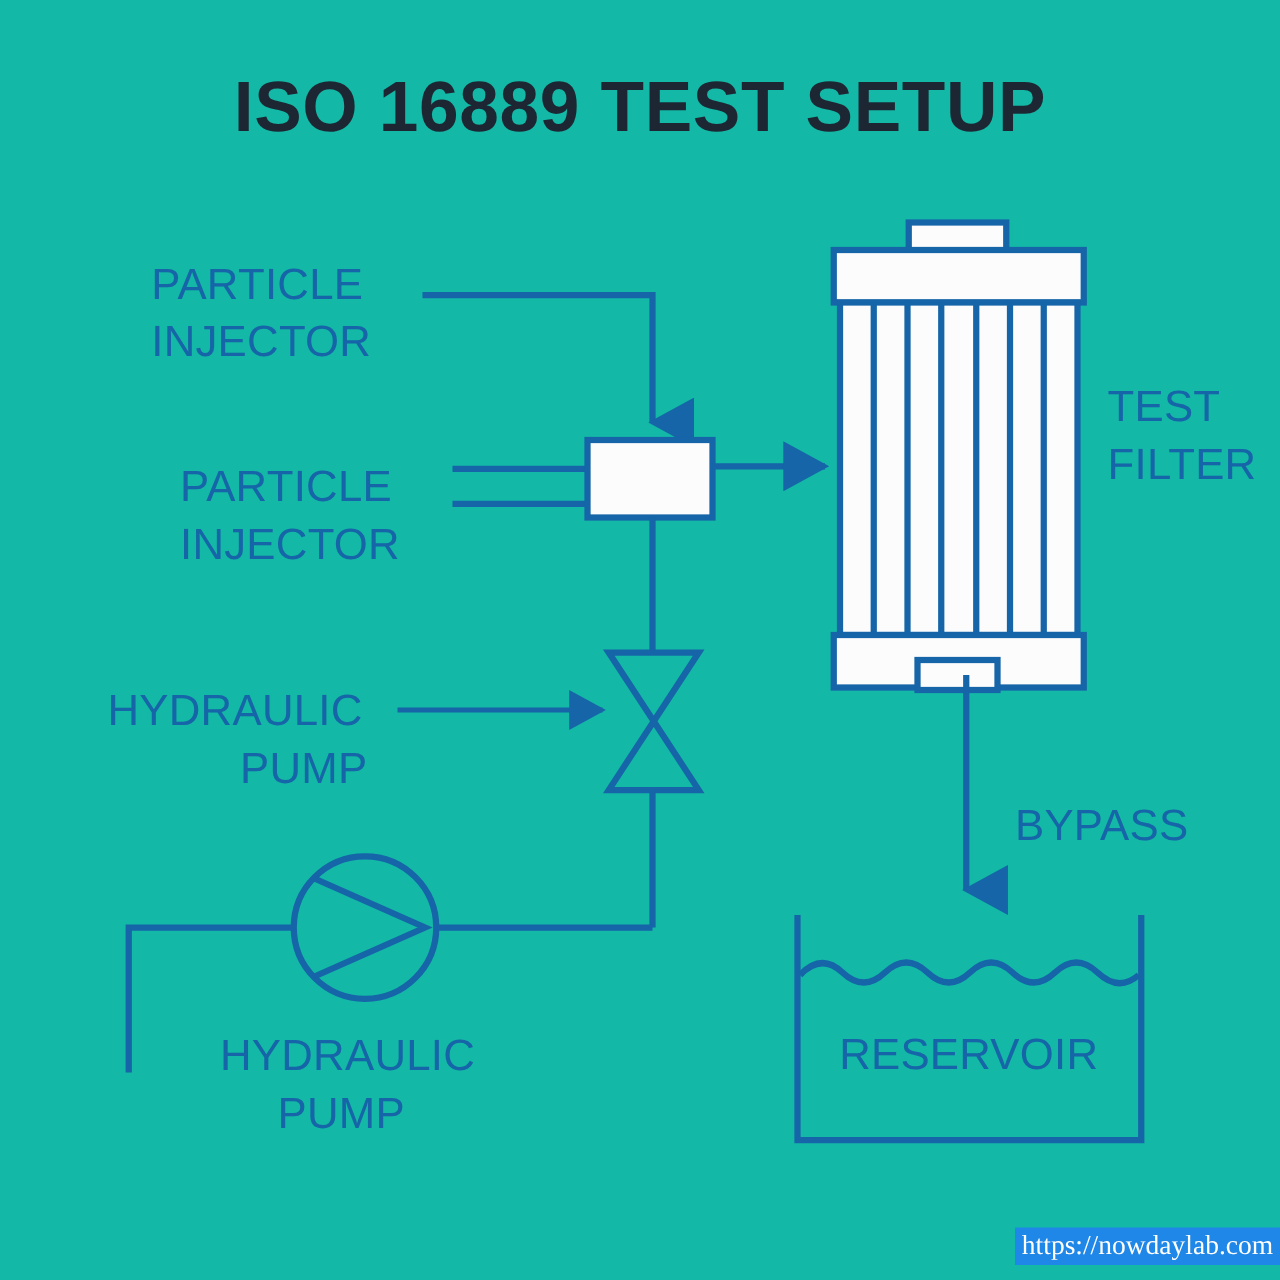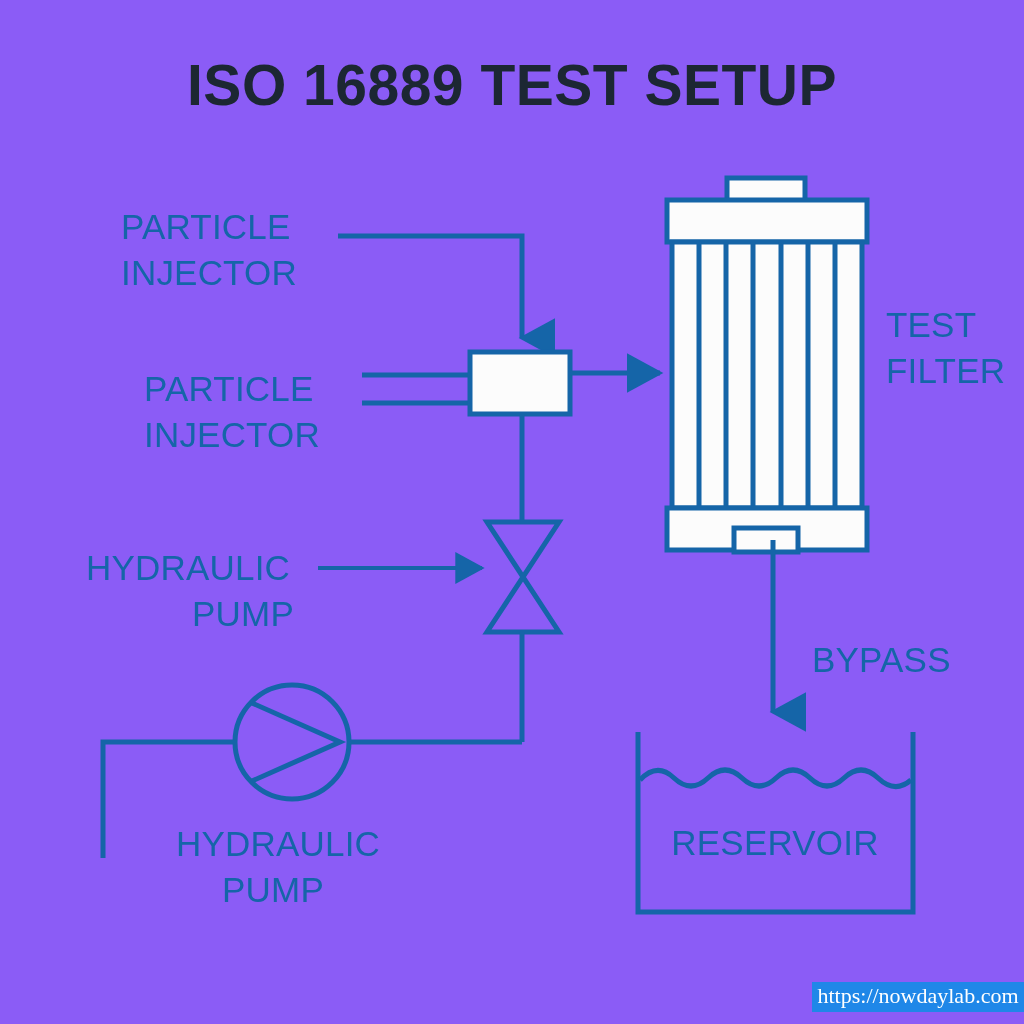--- a/index.html
+++ b/index.html
@@ -8,21 +8,21 @@
     padding: 0;
     background: #f5f6f6;
   }
   body {
     font-family: "Liberation Sans", sans-serif;
   }
   #stage {
     position: relative;
     width: 1024px;
     height: 1024px;
-    background: #8b5cf6;
+    background: #14b8a6;
     overflow: hidden;
   }
   #diagram-svg {
     position: absolute;
     left: 0;
     top: 0;
     width: 1024px;
     height: 1024px;
   }
   .title-text {

